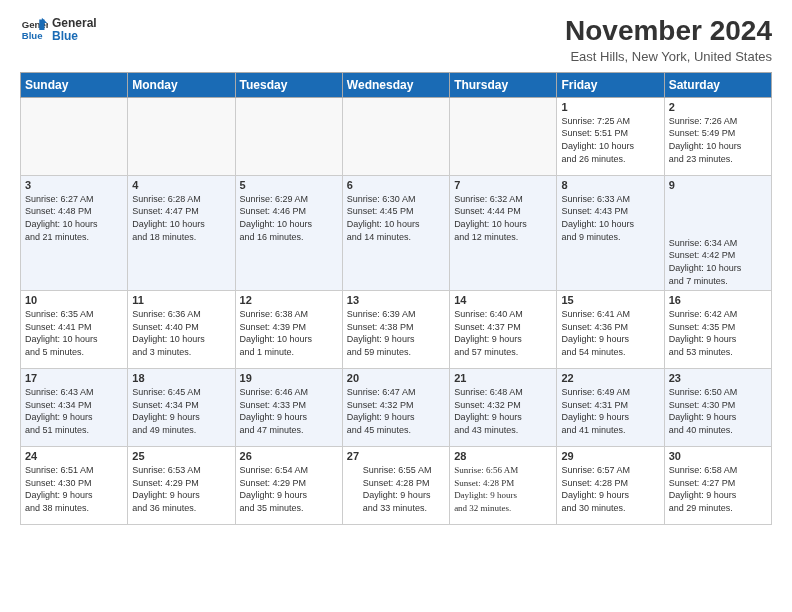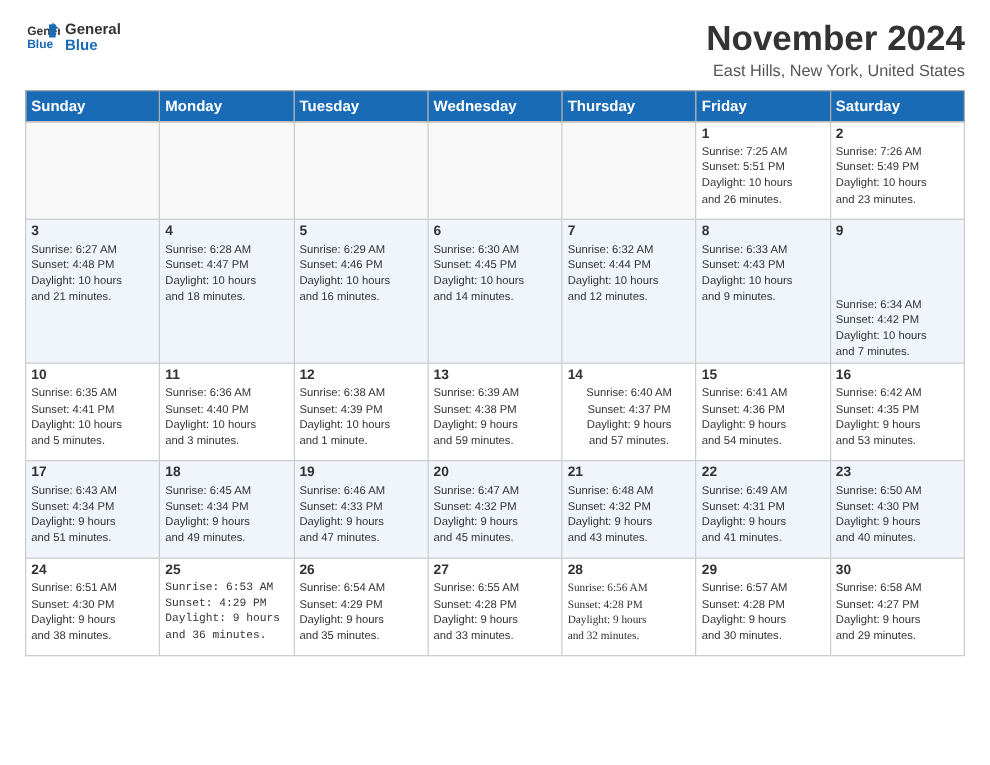--- a/index.html
+++ b/index.html
@@ -218,21 +218,21 @@
           </td>
           <td>
             <span class="day-num">13</span>
             <div class="day-info" style="white-space: pre-line;">Sunrise: 6:39 AM
 Sunset: 4:38 PM
 Daylight: 9 hours
 and 59 minutes.</div>
           </td>
           <td>
             <span class="day-num">14</span>
-            <div class="day-info" style="white-space: pre-line; text-align: center;">Sunrise: 6:40 AM
+            <div class="day-info" style="white-space: pre-line;">Sunrise: 6:40 AM
 Sunset: 4:37 PM
 Daylight: 9 hours
 and 57 minutes.</div>
           </td>
           <td>
             <span class="day-num">15</span>
             <div class="day-info" style="white-space: pre-line;">Sunrise: 6:41 AM
 Sunset: 4:36 PM
 Daylight: 9 hours
 and 54 minutes.</div>
@@ -299,35 +299,35 @@
         <tr>
           <td>
             <span class="day-num">24</span>
             <div class="day-info" style="white-space: pre-line;">Sunrise: 6:51 AM
 Sunset: 4:30 PM
 Daylight: 9 hours
 and 38 minutes.</div>
           </td>
           <td>
             <span class="day-num">25</span>
-            <div class="day-info" style="white-space: pre-line; font-family: Liberation Mono, monospace;">Sunrise: 6:53 AM
+            <div class="day-info" style="white-space: pre-line;">Sunrise: 6:53 AM
 Sunset: 4:29 PM
 Daylight: 9 hours
 and 36 minutes.</div>
           </td>
           <td>
             <span class="day-num">26</span>
             <div class="day-info" style="white-space: pre-line;">Sunrise: 6:54 AM
 Sunset: 4:29 PM
 Daylight: 9 hours
 and 35 minutes.</div>
           </td>
           <td>
             <span class="day-num">27</span>
-            <div class="day-info" style="white-space: pre-line;">Sunrise: 6:55 AM
+            <div class="day-info" style="white-space: pre-line; margin-left: 16px;">Sunrise: 6:55 AM
 Sunset: 4:28 PM
 Daylight: 9 hours
 and 33 minutes.</div>
           </td>
           <td>
             <span class="day-num">28</span>
             <div class="day-info" style="white-space: pre-line; font-family: Liberation Serif, serif;">Sunrise: 6:56 AM
 Sunset: 4:28 PM
 Daylight: 9 hours
 and 32 minutes.</div>

